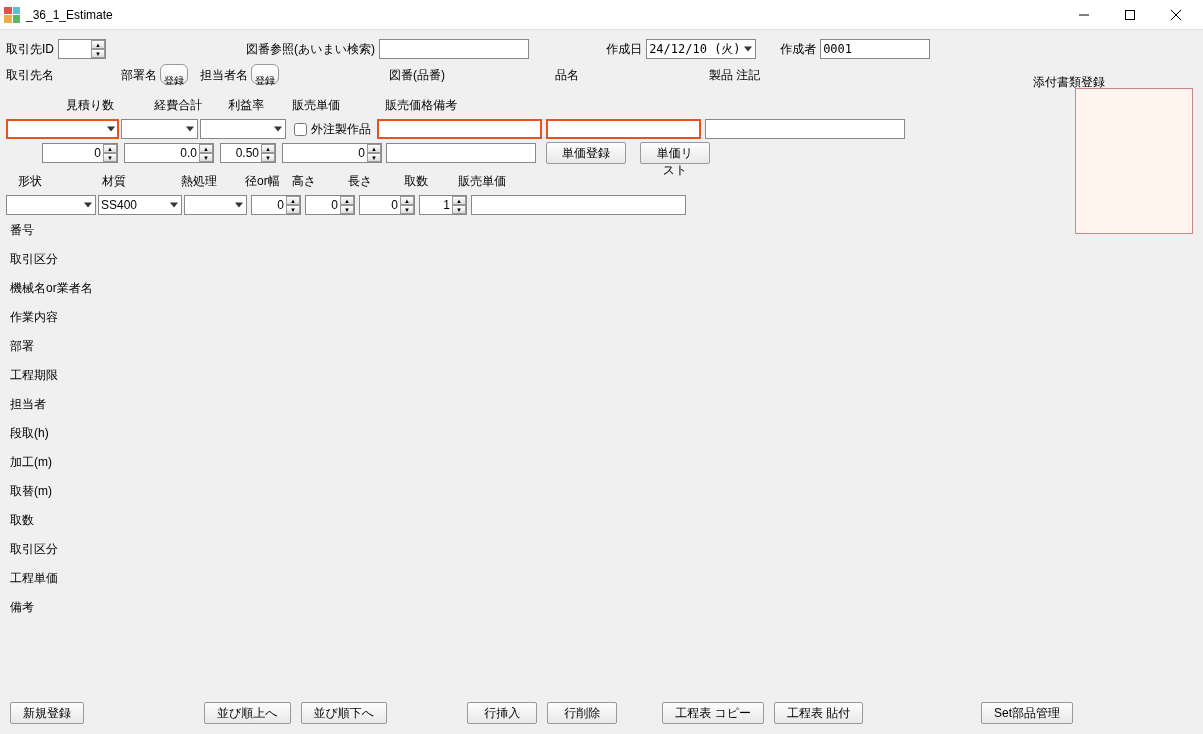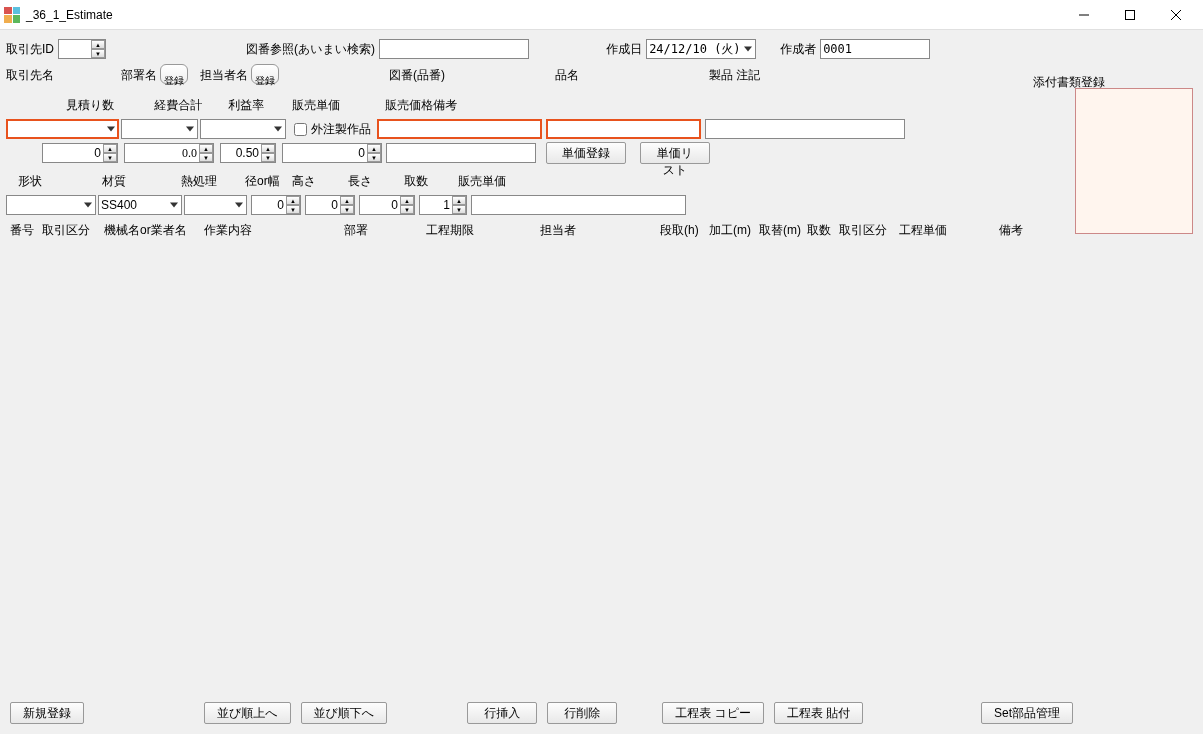--- a/index.html
+++ b/index.html
@@ -35,21 +35,21 @@
 
 .small-btn { font-size: 10px; border: 1px solid #999; background: linear-gradient(#fff,#eee); padding: 9px 3px; height: 15px; border-radius: 6px; }
 
 .btn { border: 1px solid #999; background: linear-gradient(#fdfdfd,#e8e8e8); padding: 2px 12px; height: 22px; font-size: 12px; border-radius: 2px; }
 
 
 .attach-label { position: absolute; right: 98px; top: 44px; font-size: 12px; }
 .attach-box { position: absolute; right: 10px; top: 58px; width: 118px; height: 146px; border: 1px solid #c88; background: #fff5ee; }
 
 
-.proc-header { display: flex; margin-top: 6px; padding-left: 4px; gap: 0; font-size: 12px; }
+.proc-header { display: flex; margin-top: 6px; padding-left: 4px; gap: 12px; font-size: 12px; flex-direction: column; }
 .proc-header span { display: inline-block; }
 
 
 .bottom-bar { position: absolute; bottom: 10px; left: 0; right: 0; display: flex; align-items: center; padding: 0 10px; gap: 10px; }
 .bottom-bar .btn { min-width: 70px; }
 .hint { font-size: 11px; line-height: 1.1; }
 </style>
 </head>
 <body>
 
@@ -143,21 +143,21 @@
   <div class="row">
     <span style="width:36px"></span>
     <div class="spin-wrap">
         <input class="spin" style="width: 76px;" value="0">
         <div class="spin-btns">
           <div>▲</div>
           <div>▼</div>
         </div>
       </div>
     <div class="spin-wrap" style="margin-left:6px">
-        <input class="spin" style="width: 90px; font-family: Liberation Serif, serif;" value="0.0">
+        <input class="spin" style="width: 90px;" value="0.0">
         <div class="spin-btns">
           <div>▲</div>
           <div>▼</div>
         </div>
       </div>
     <div class="spin-wrap" style="margin-left:6px">
         <input class="spin" style="width: 56px;" value="0.50">
         <div class="spin-btns">
           <div>▲</div>
           <div>▼</div>

